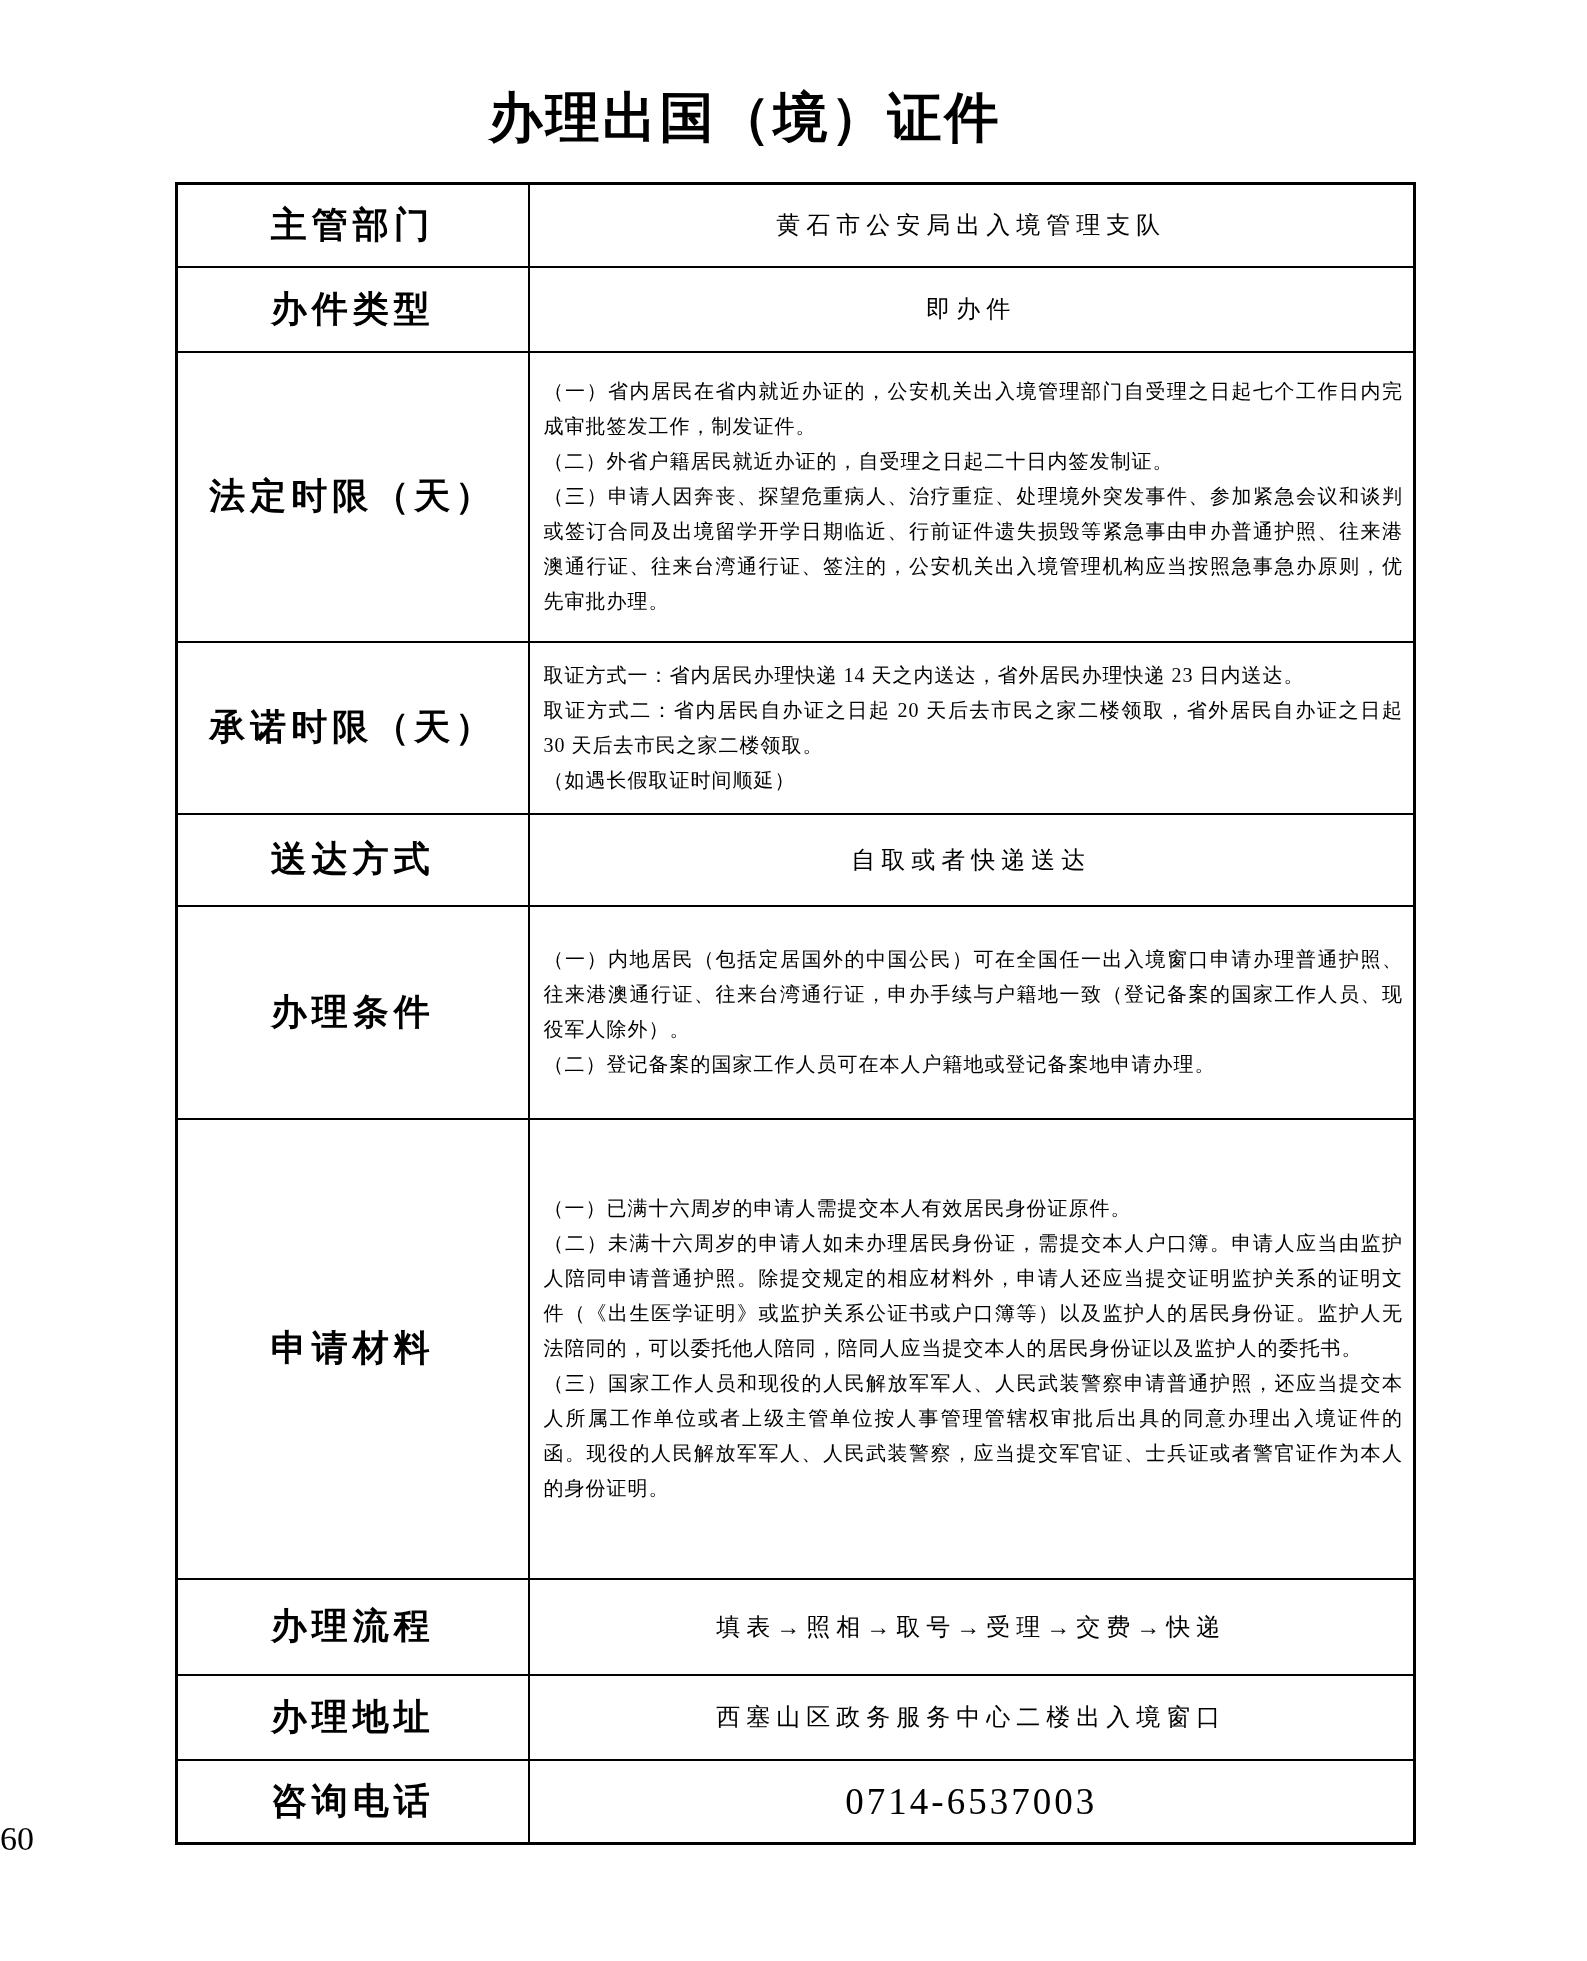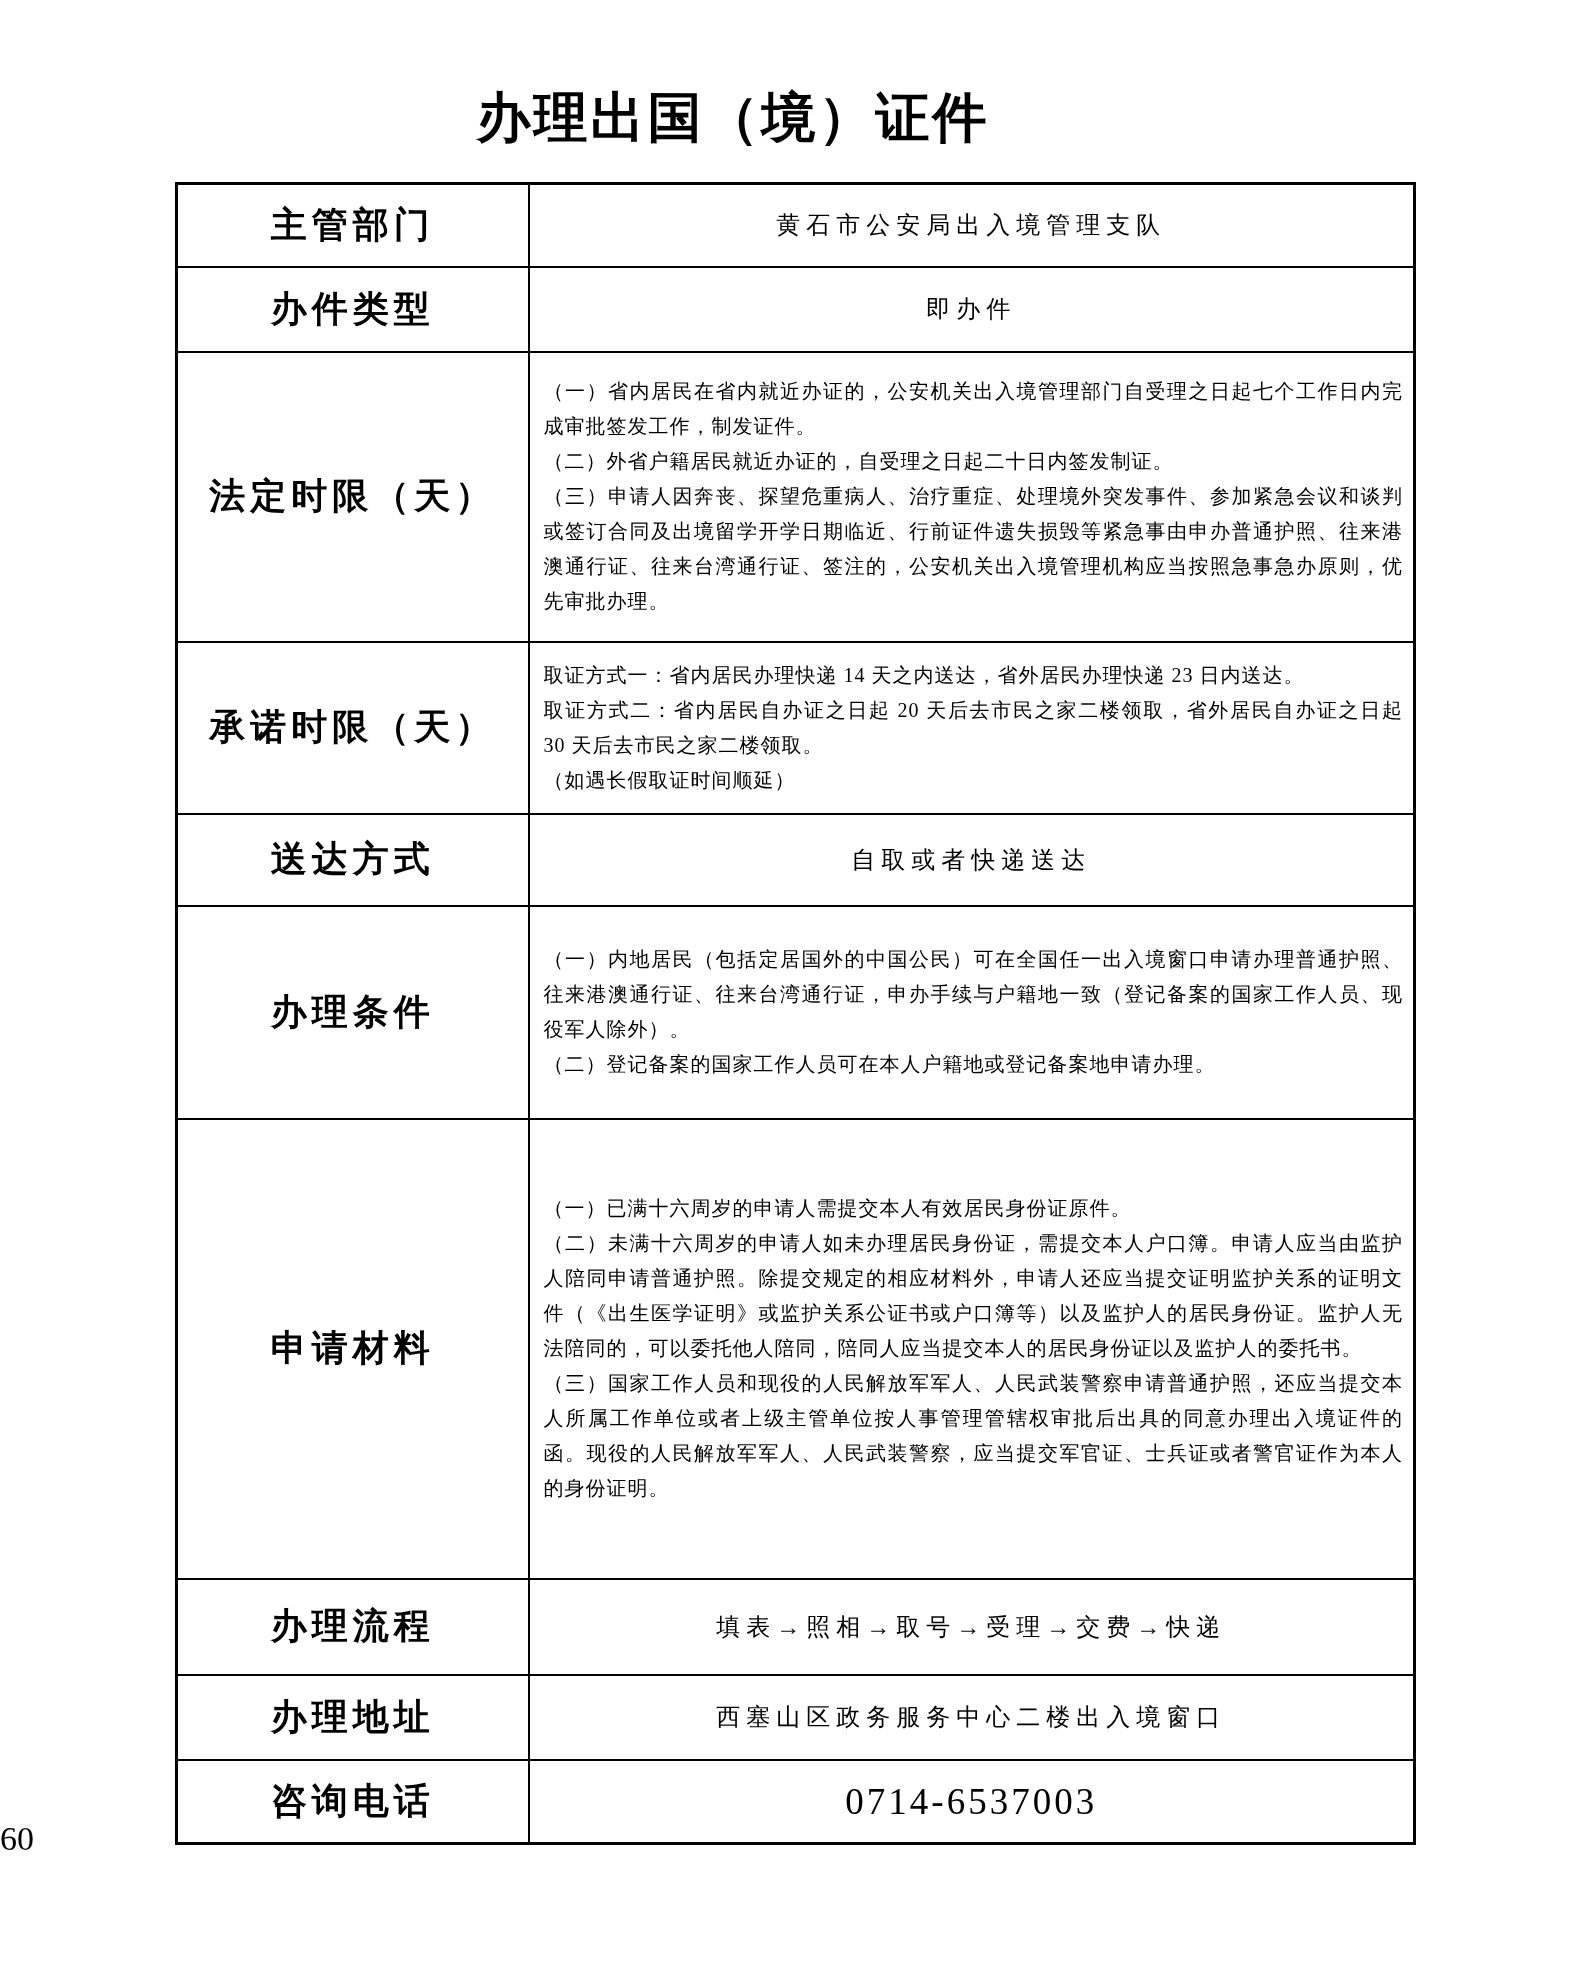--- a/index.html
+++ b/index.html
@@ -12,21 +12,21 @@
     width: 1587px;
     height: 1961px;
     background: #ffffff;
     color: #000000;
     font-family: "Liberation Serif", serif;
     overflow: hidden;
   }
   .doc-title {
     position: absolute;
     top: 82px;
-    left: 0;
+    left: 12px;
     width: 1466px;
     text-align: center;
     font-size: 54px;
     font-weight: 700;
     letter-spacing: 3px;
     font-family: "Liberation Serif", serif;
   }
   table.doc-table {
     position: absolute;
     left: 175px;

